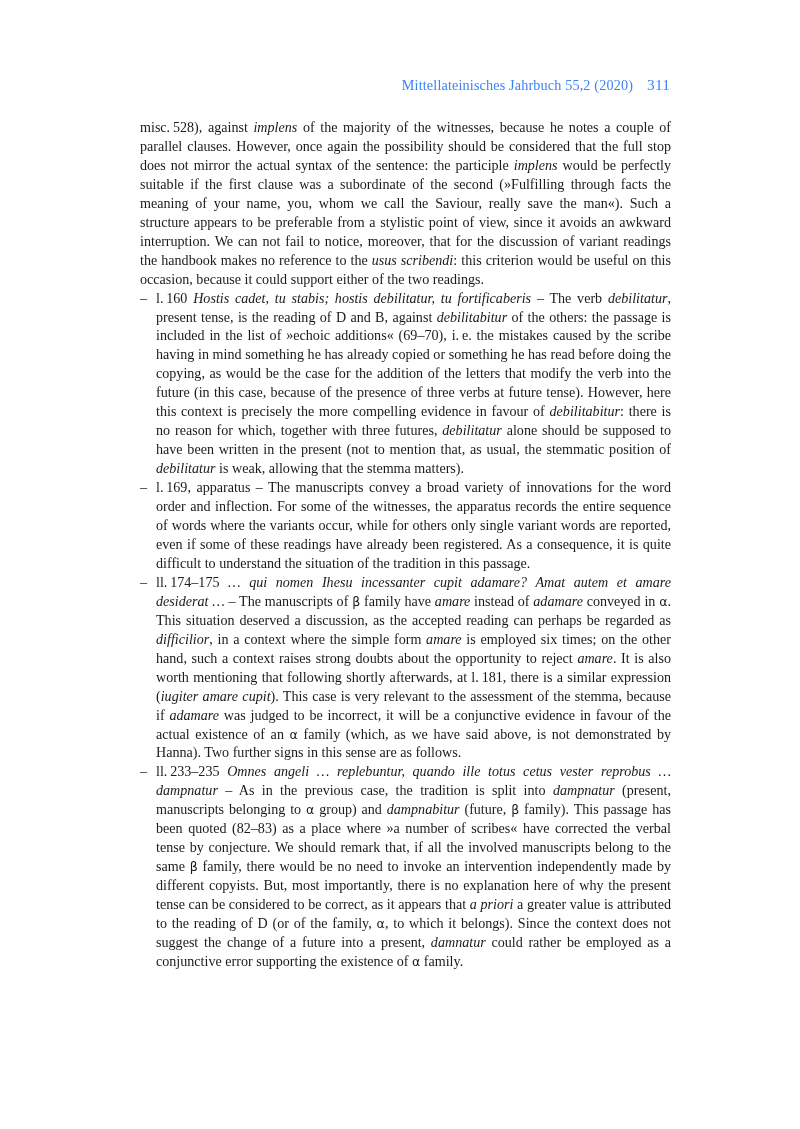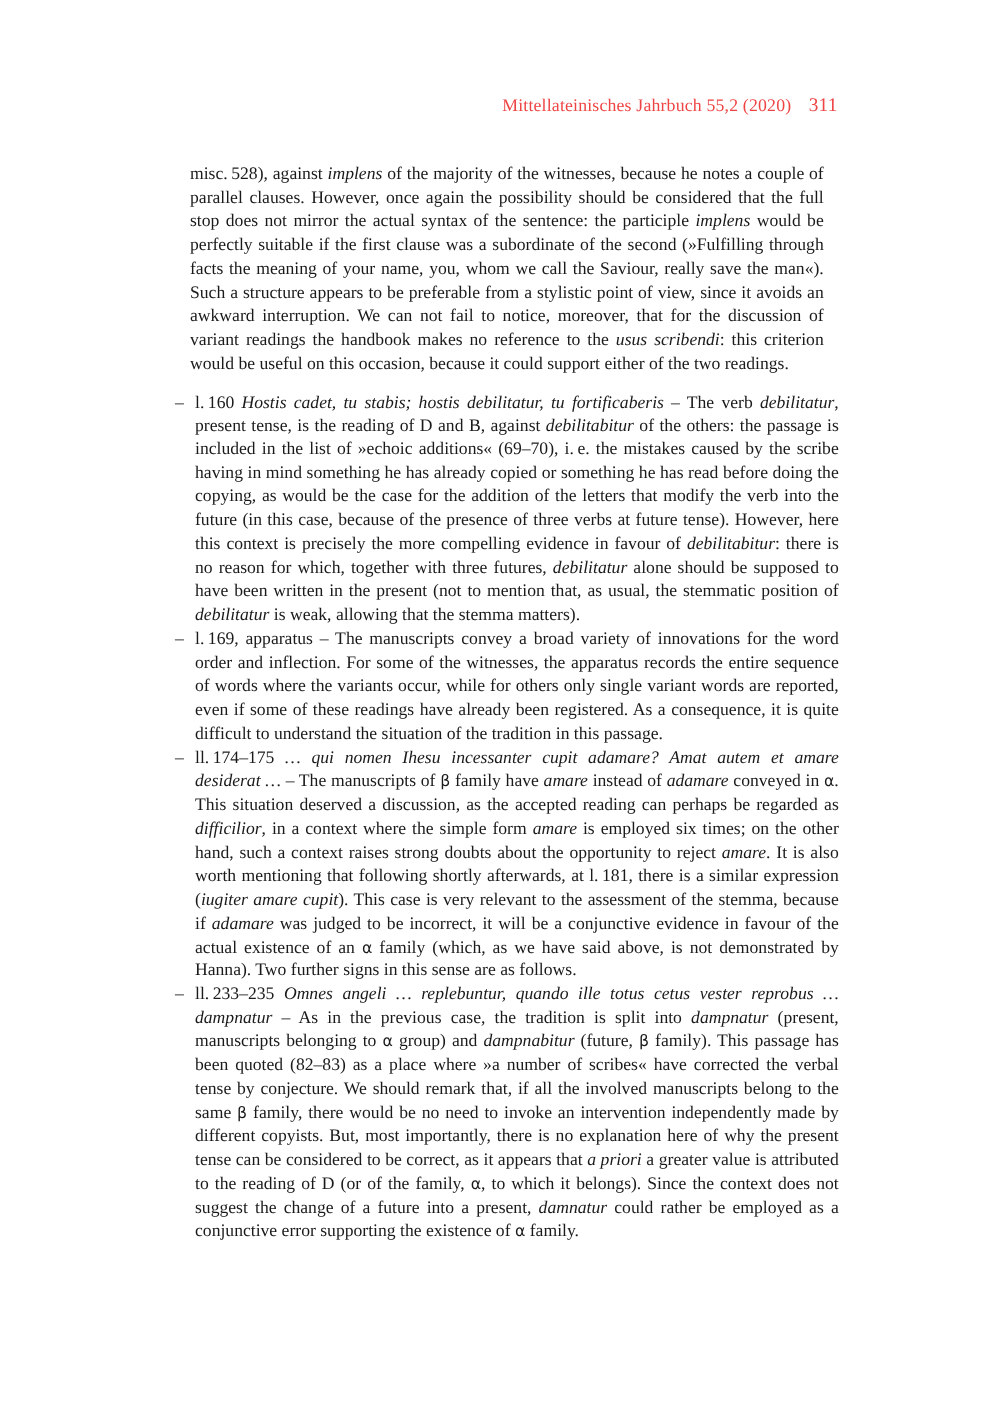--- a/index.html
+++ b/index.html
@@ -20,39 +20,39 @@
     box-sizing: border-box;
   }
   .running-head {
     position: absolute;
     top: 76px;
     left: 140px;
     width: 530px;
     text-align: right;
     font-size: 14.2px;
     letter-spacing: 0.15px;
-    color: #ef4444;
+    color: #3b82f6;
   }
   .running-head .folio {
     margin-left: 14px;
     font-size: 15.4px;
   }
   .body-col {
     position: absolute;
     top: 118px;
     left: 140px;
     width: 531px;
     font-size: 14.1px;
     line-height: 1.345;
     text-align: justify;
     text-justify: inter-word;
     hyphens: manual;
   }
   p.para {
-    margin: 12px;
+    margin: 0;
     text-indent: 0;
   }
   .list {
     margin: 0;
     padding: 0;
   }
   .item {
     position: relative;
     padding-left: 16px;
     margin: 0;

